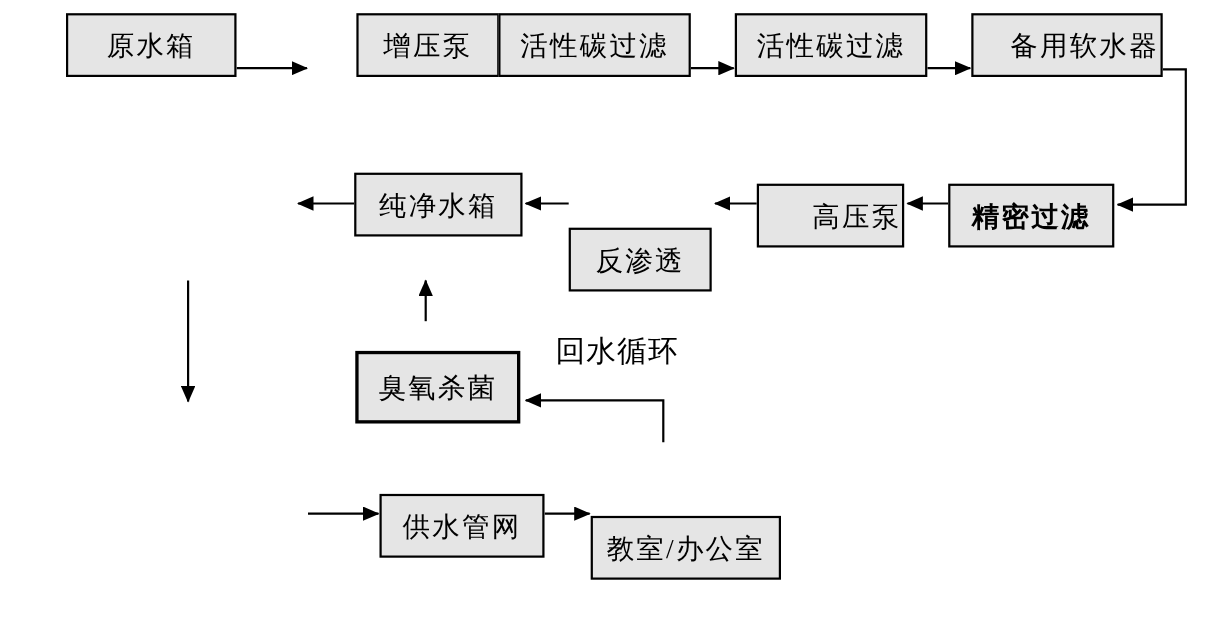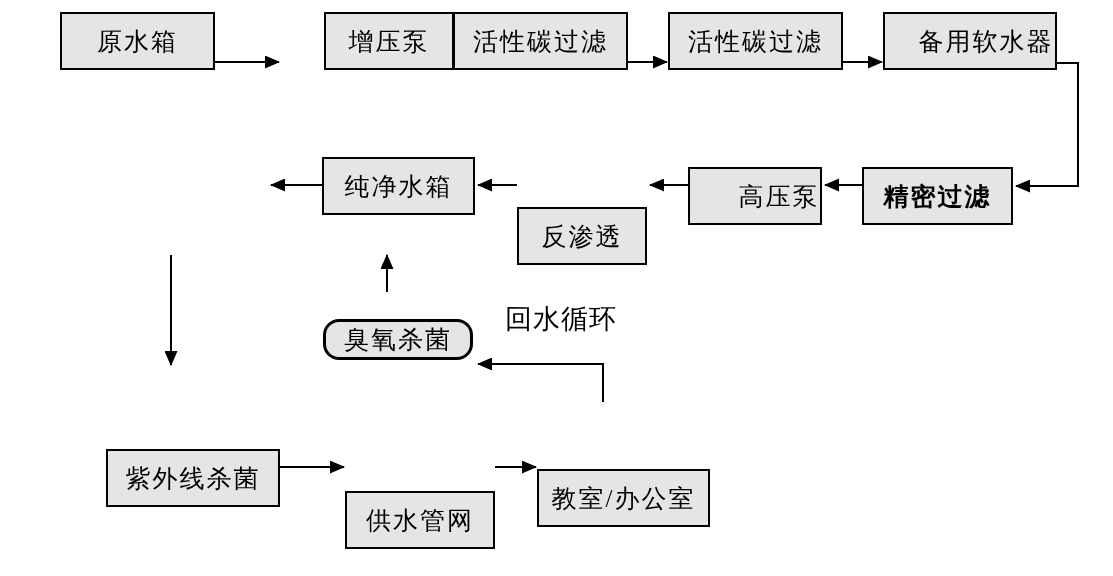--- a/index.html
+++ b/index.html
@@ -37,23 +37,23 @@
   .n0  { left: 60px;  top: 12px;  width: 155px; height: 58px; }
   .n1  { left: 280px; top: 12px;  width: 130px; height: 58px; margin-left: 44px; }
   .n2  { left: 453px; top: 12px;  width: 175px; height: 58px; }
   .n3  { left: 668px; top: 12px;  width: 175px; height: 58px; justify-content: center; }
   .n4  { left: 883px; top: 12px;  width: 174px; height: 58px; padding-left: 32px; }
   .n5  { left: 105px; top: 167px; width: 163px; height: 58px; }
   .n6  { left: 322px; top: 157px; width: 153px; height: 58px; }
   .n7  { left: 517px; top: 167px; width: 130px; height: 58px; margin-top: 40px; }
   .n8  { left: 688px; top: 167px; width: 134px; height: 58px; padding-left: 48px; }
   .n9  { left: 862px; top: 167px; width: 151px; height: 58px; font-weight: bold; }
-  .n10 { left: 323px; top: 319px; width: 150px; height: 41px; border-radius: 16px; }
+  .n10 { left: 323px; top: 319px; width: 150px; height: 66px; }
   .n11 { left: 106px; top: 449px; width: 174px; height: 58px; }
-  .n12 { left: 345px; top: 449px; width: 150px; height: 58px; margin-top: 42px; }
+  .n12 { left: 345px; top: 449px; width: 150px; height: 58px; }
   .n13 { left: 537px; top: 469px; width: 173px; height: 58px; }
 
   .free-label {
     position: absolute;
     left: 505px;
     top: 301px;
     font-family: "DejaVu Sans", "Liberation Sans", sans-serif;
     font-weight: normal;
     font-size: 27px;
     color: #000000;
@@ -118,23 +118,20 @@
   </div>
   <div class="node n8">
     <span>高压泵</span>
   </div>
   <div class="node n9">
     <span>精密过滤</span>
   </div>
   <div class="node n10 thick">
     <span>臭氧杀菌</span>
   </div>
-  <div class="node n11">
-    <span>紫外线杀菌</span>
-  </div>
   <div class="node n12">
     <span>供水管网</span>
   </div>
   <div class="node n13">
     <span>教室/办公室</span>
   </div>
 
   <div class="free-label">回水循环</div>
 </div>
 

